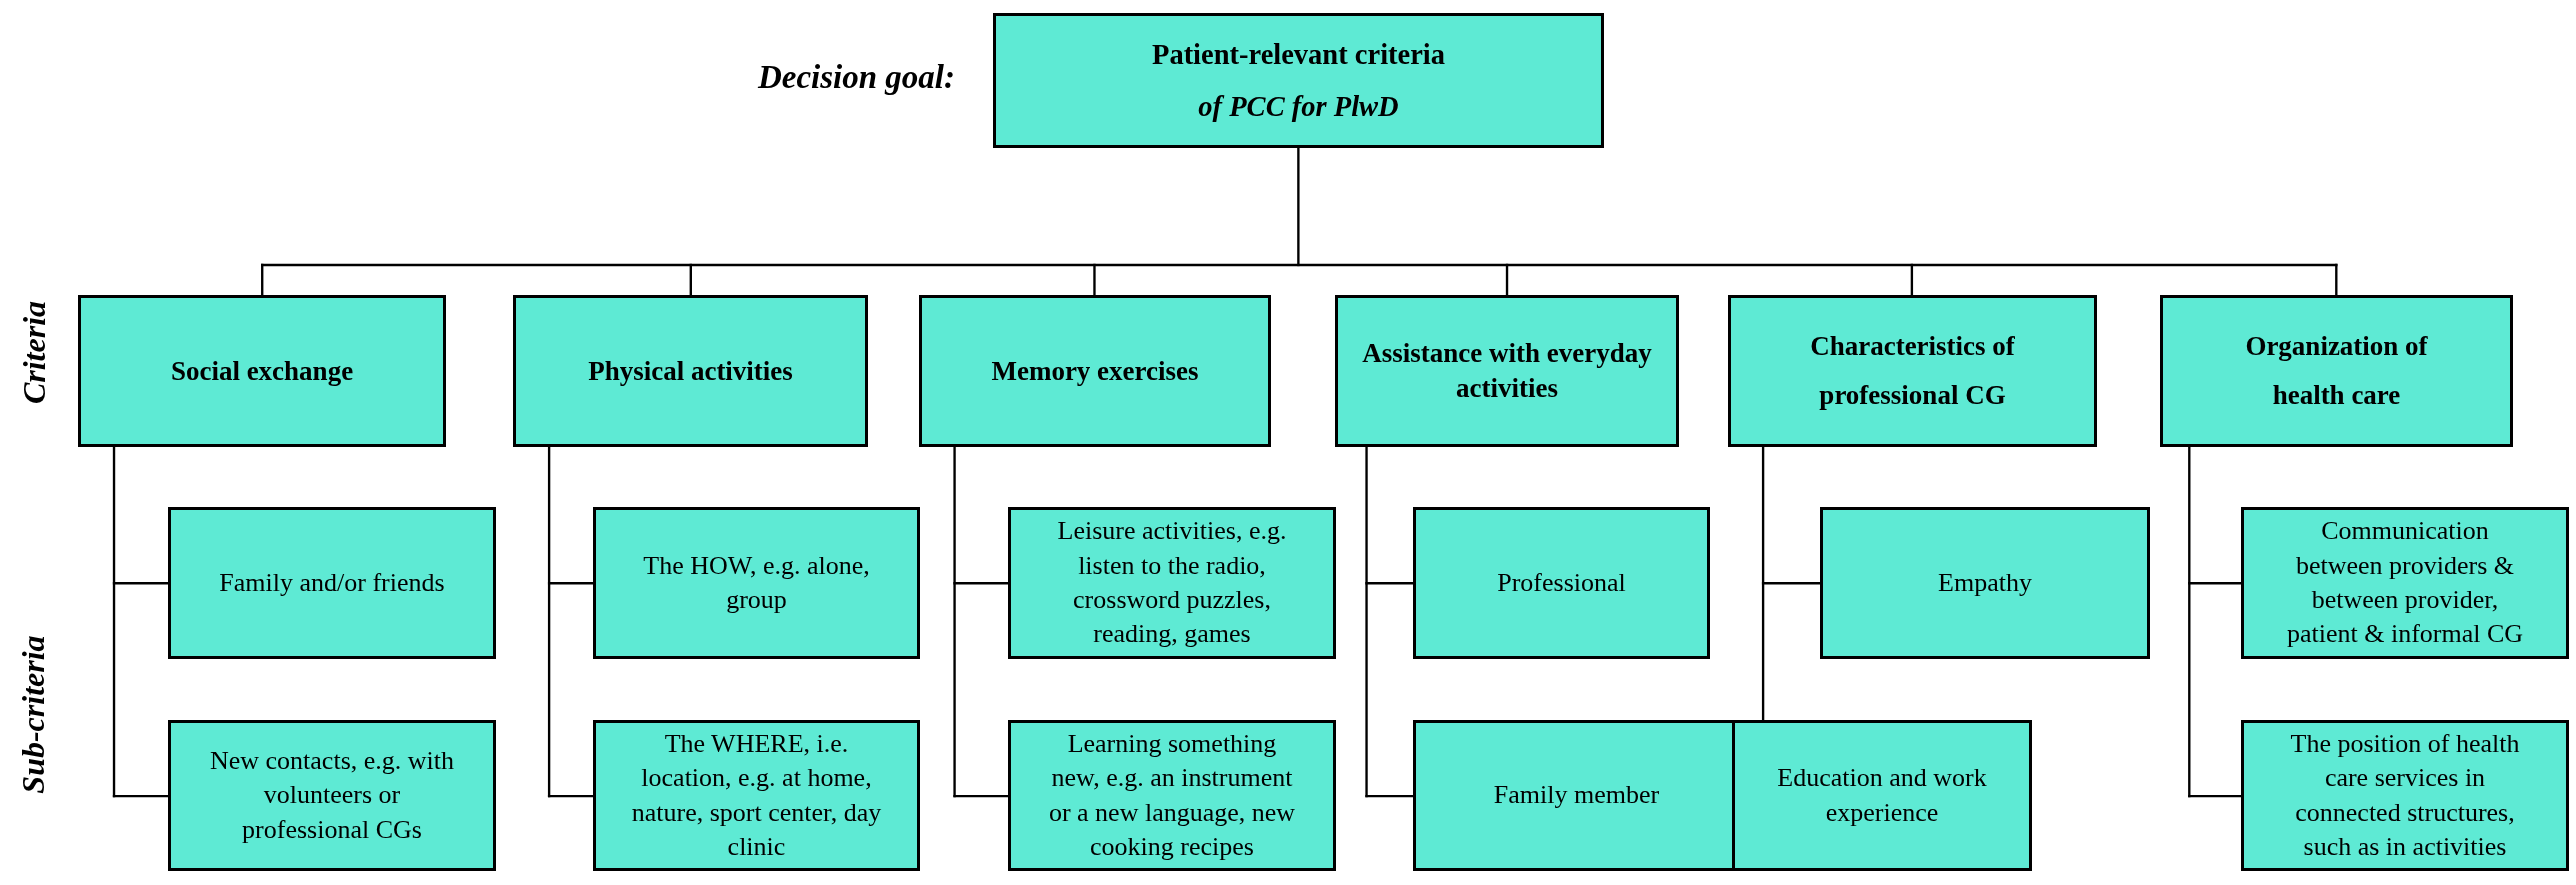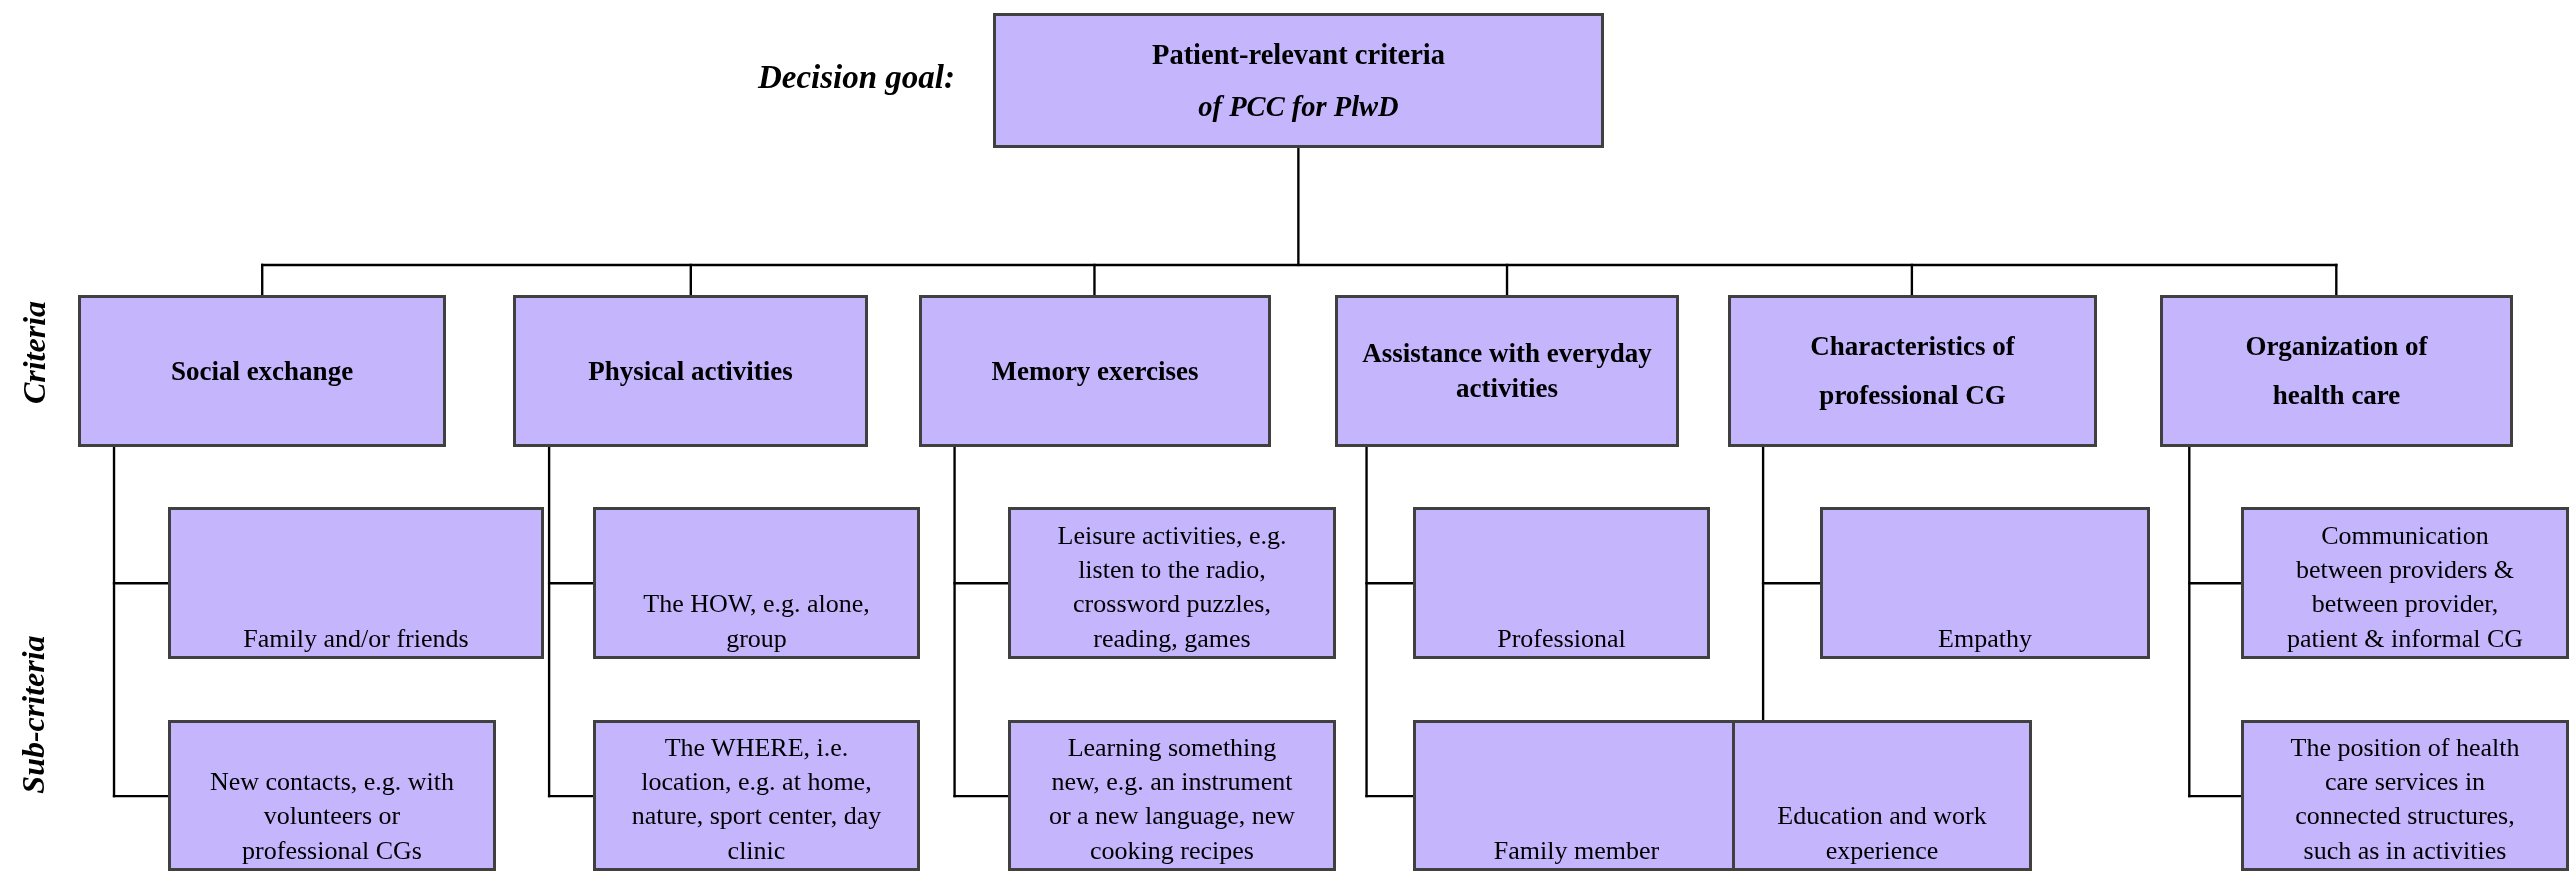--- a/index.html
+++ b/index.html
@@ -1,26 +1,26 @@
 <!DOCTYPE html>
 <html style="font-size:9.5px"><head>
 <meta charset="utf-8">
 <style>
   html,body{margin:0;padding:0;background:#ffffff;}
   body{font-family:"Liberation Serif","DejaVu Serif",serif;color:#000;}
   .stage{position:relative;width:2576px;height:885px;background:#fff;overflow:hidden;}
   svg.wires{position:absolute;left:0;top:0;width:2576px;height:885px;}
   svg.wires line{stroke:#000;stroke-width:4;}
-  .box{position:absolute;background:#c4b5fd;border:3px solid #404040;box-sizing:border-box;
+  .box{position:absolute;background:#5eead4;border:3px solid #000000;box-sizing:border-box;
        display:flex;flex-direction:column;justify-content:center;align-items:center;
        text-align:center;}
   .goal-box{border-width:3.6px;top:13px;left:993px;width:611px;height:135px;
             font-weight:bold;font-size:28.5px;}
   .crit{top:295px;height:152px;font-weight:bold;font-size:27px;}
-  .sub{font-size:26px;line-height:1.32;padding:0 13px;justify-content:flex-end;}
+  .sub{font-size:26px;line-height:1.32;padding:0 13px;}
   .row1{top:507px;height:152px;}
   .row2{top:720px;height:151px;}
   .ln{display:block;}
   .mt6{margin-top:3.6px;}
   .mt30{margin-top:18px;}
   .mt34{margin-top:20px;font-style:italic;}
   .goal-label{position:absolute;left:599px;top:59px;width:356px;text-align:right;
               font-weight:bold;font-style:italic;font-size:33px;line-height:1.1;}
   .axis{position:absolute;font-weight:bold;font-style:italic;font-size:32px;
         height:33px;line-height:33px;text-align:center;transform:rotate(-90deg);
@@ -96,21 +96,21 @@
   </div>
   <div class="box crit" style="left:1728px;width:369px">
     <span class="ln">Characteristics of</span>
     <span class="ln mt30">professional CG</span>
   </div>
   <div class="box crit" style="left:2160px;width:353px">
     <span class="ln">Organization of</span>
     <span class="ln mt30">health care</span>
   </div>
 
-  <div class="box sub row1" style="left:168px;width:376px">
+  <div class="box sub row1" style="left:168px;width:328px">
     <span class="ln">Family and/or friends</span>
   </div>
   <div class="box sub row2" style="left:168px;width:328px">
     <span class="ln">New contacts, e.g. with</span>
     <span class="ln">volunteers or</span>
     <span class="ln">professional CGs</span>
   </div>
 
   <div class="box sub row1" style="left:593px;width:327px">
     <span class="ln">The HOW, e.g. alone,</span>

